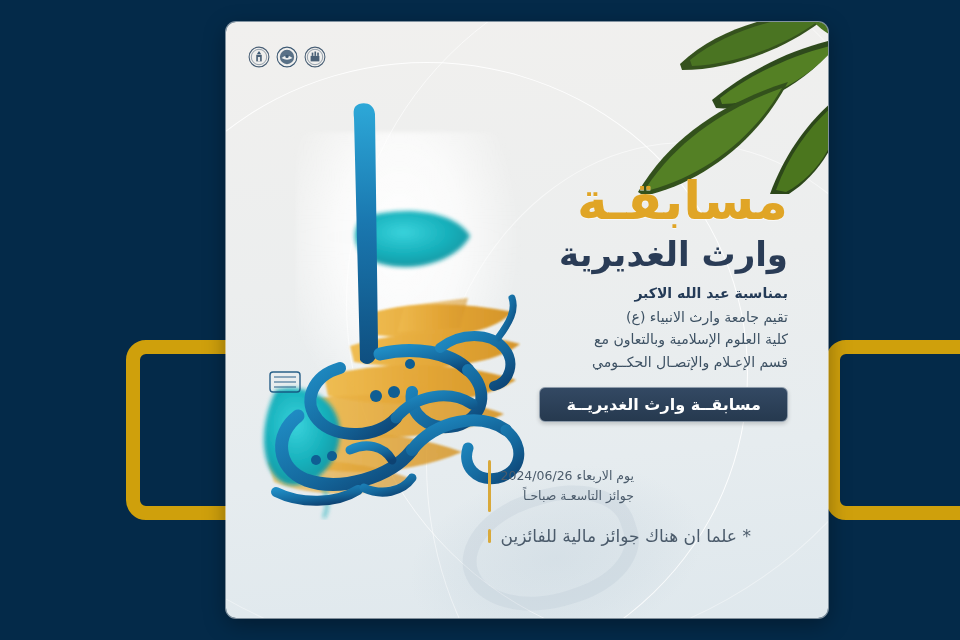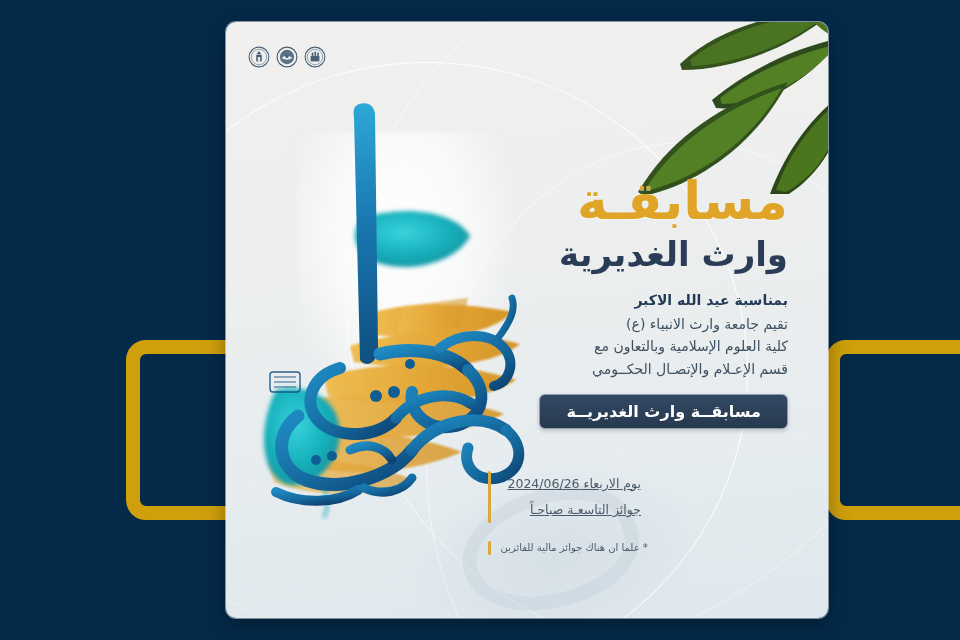--- a/index.html
+++ b/index.html
@@ -70,21 +70,21 @@
     position:absolute;right:40px;top:152px;width:300px;
     text-align:right;direction:rtl;
   }
   .title-gold{
     font-size:52px;font-weight:bold;color:#e0a526;line-height:1.05;
     letter-spacing:1px;margin:0;
     text-shadow:0 1px 0 rgba(255,255,255,.6);
   }
   .title-navy{
     font-size:34px;font-weight:bold;color:#2a3c56;line-height:1.15;
-    margin:6px 0 16px 0;
+    margin:6px 0 9px 0;
   }
   .body-block{color:#2f4259;}
   .body-lead{font-size:14px;font-weight:bold;color:#243b57;margin:0 0 3px 0;line-height:1.5;}
   .body-line{font-size:14px;color:#3d5163;margin:1px 0;line-height:1.55;}
 
   .cta{
     display:inline-block;margin-top:12px;
     background:linear-gradient(180deg,#334963 0%,#26394f 100%);
     color:#ffffff;font-size:16px;font-weight:bold;
     padding:7px 26px;border-radius:6px;
@@ -96,23 +96,23 @@
   
   .meta{margin-top:38px;}
   .meta-row{
     display:flex;flex-direction:row-reverse;align-items:center;
     justify-content:flex-start;gap:10px;
   }
   .bar{width:2.5px;background:#d9a93a;border-radius:2px;flex:none;}
   .bar-tall{height:52px;}
   .bar-short{height:14px;}
   .meta-lines{text-align:right;}
-  .meta-line{font-size:12.5px;color:#4b5b6b;line-height:1.55;margin:7px;text-decoration:underline;}
+  .meta-line{font-size:12.5px;color:#4b5b6b;line-height:1.55;margin:0;}
   .note{margin-top:14px;}
-  .note-text{font-size:10px;color:#4b5b6b;margin:0;}
+  .note-text{font-size:17px;color:#4b5b6b;margin:0;}
 </style>
 </head>
 <body>
 
 <div class="stage">
 
   <div class="frame frame-left"></div>
   <div class="frame frame-right"></div>
 
   <div class="card">

